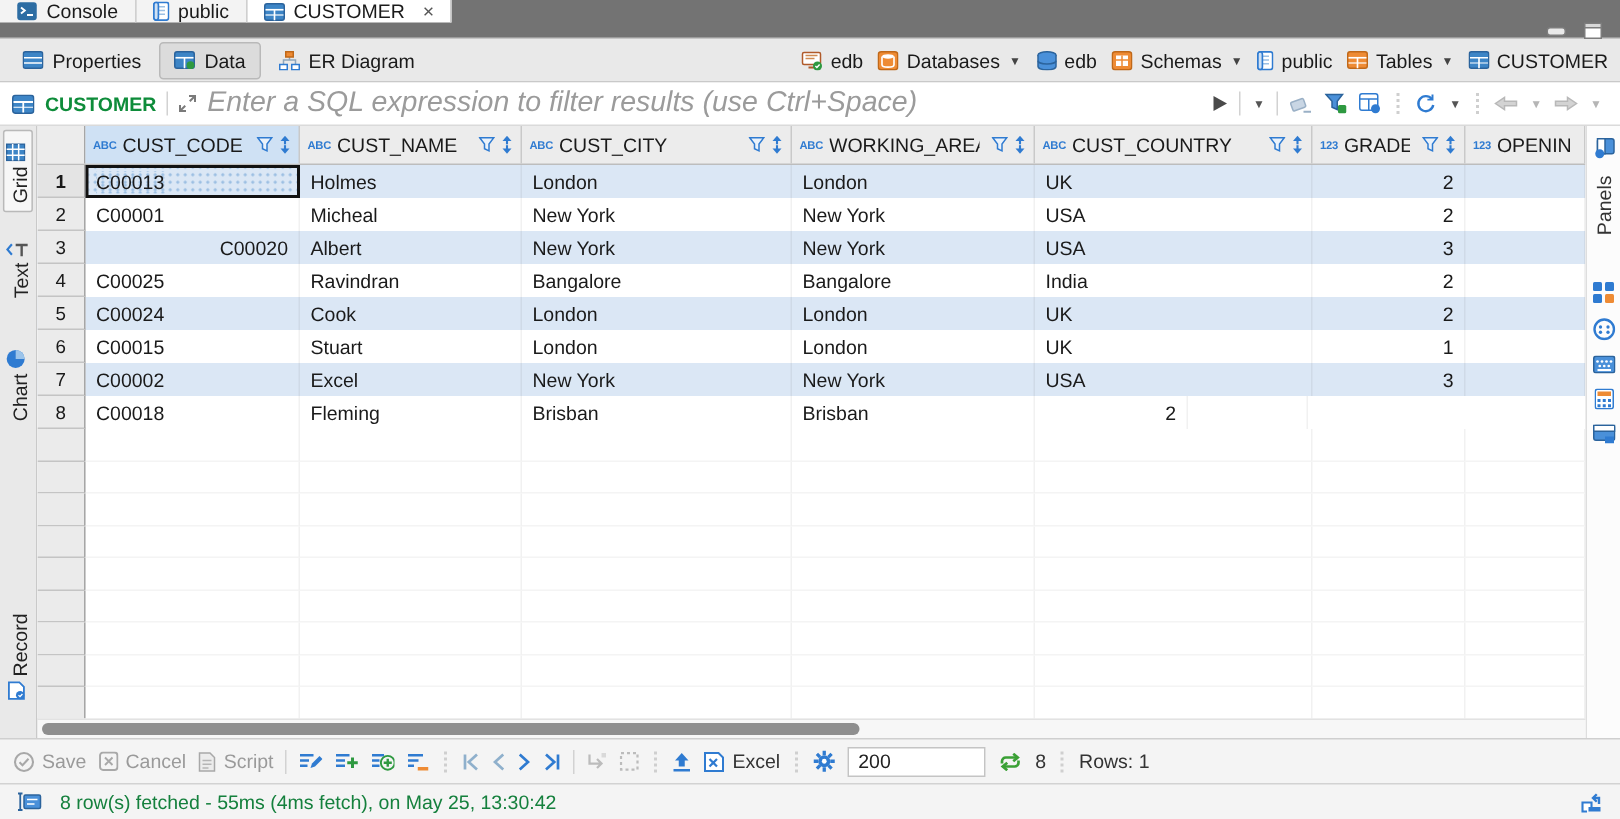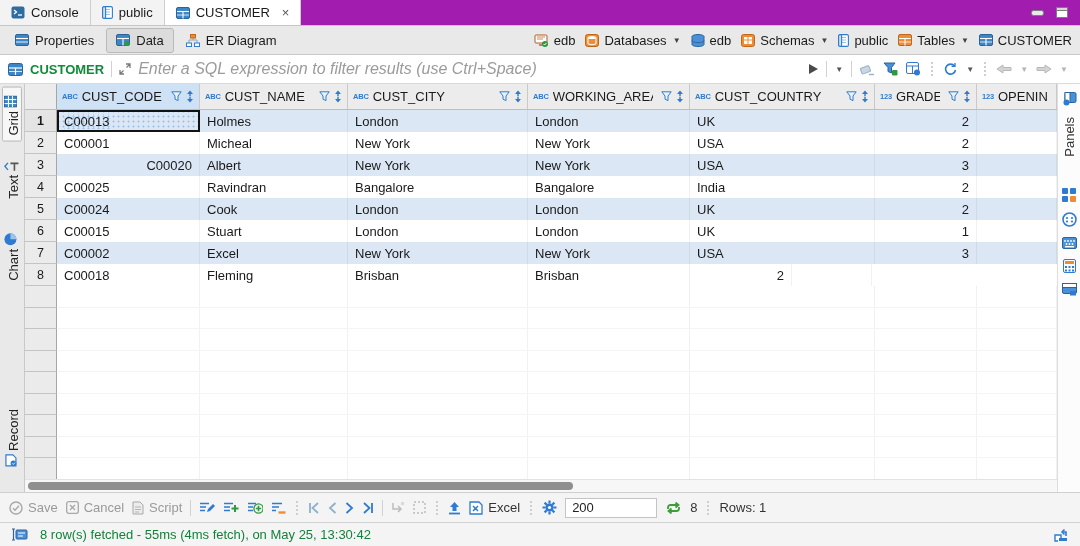--- a/index.html
+++ b/index.html
@@ -3,38 +3,38 @@
 <meta charset="utf-8">
 <style>
   * { box-sizing: border-box; margin: 0; padding: 0; }
   html,body { background:#bfbfbf; }
   .app{
     width:1080px;height:546px;background:#fff;overflow:hidden;
     font-family:"Liberation Sans",sans-serif;font-size:13px;color:#1a1a1a;
     display:flex;flex-direction:column;position:relative;
   }
   
-  .editor-tabbar{height:26px;background:#a21caf;display:flex;align-items:stretch;border-bottom:1px solid #c6c6c6;}
+  .editor-tabbar{height:26px;background:#737373;display:flex;align-items:stretch;border-bottom:1px solid #c6c6c6;flex-direction:column;}
   .etab{display:flex;align-items:center;gap:6px;padding:0 11px;background:#f3f3f3;border-right:1px solid #cfcfcf;}
   .etab.active{background:#ffffff;}
   .etab .close{margin-left:6px;color:#555;font-size:13px;}
   .win-controls{margin-left:auto;display:flex;gap:12px;align-items:center;padding-right:12px;}
   
   .view-tabbar{height:29px;background:#e9e9e9;display:flex;align-items:center;border-bottom:1px solid #c9c9c9;padding-left:5px;gap:2px;}
   .vtab2{display:flex;align-items:center;gap:6px;padding:4px 9px;border:1px solid transparent;border-radius:3px;}
   .vtab2.active{background:#dcdcdc;border-color:#b9b9b9;}
   .breadcrumb{margin-left:auto;display:flex;align-items:center;gap:10px;padding-right:8px;}
   .bc-item{display:flex;align-items:center;gap:5px;white-space:nowrap;}
   .bc-caret{font-size:8px;color:#444;margin-left:1px;}
   
   .filter-bar{height:29px;background:#fff;display:flex;align-items:center;gap:7px;padding:0 8px;border-bottom:1px solid #dadada;}
   .table-label{color:#0e8c3a;font-weight:700;}
   .vdiv{width:1px;height:16px;background:#d2d2d2;}
   .dotdiv{width:0;height:14px;border-left:2px dotted #cfcfcf;margin:0 2px;}
-  .filter-input{flex:1;border:none;outline:none;font-size:16px;background:transparent;color:#0369a1;font-family:"Liberation Sans",sans-serif;}
+  .filter-input{flex:1;border:none;outline:none;font-size:19px;background:transparent;color:#0369a1;font-family:"Liberation Sans",sans-serif;}
   .filter-input::placeholder{color:#9b9b9b;font-style:italic;}
   .fb-icons{display:flex;align-items:center;gap:8px;padding-right:4px;}
   .play{width:0;height:0;border-left:9px solid #4a4a4a;border-top:5.5px solid transparent;border-bottom:5.5px solid transparent;}
   .mini-caret{font-size:8px;color:#555;}
   .mini-caret.dim{color:#b5b5b5;}
   
   .main{flex:1;display:flex;min-height:0;}
   .left-rail{width:25px;background:#e9e9e9;border-right:1px solid #c9c9c9;display:flex;flex-direction:column;align-items:center;padding:3px 0 0 0;}
   .ltab{writing-mode:vertical-rl;transform:rotate(180deg);padding:5px 1px;color:#222;border:1px solid transparent;border-radius:2px;line-height:1;}
   .ltab .lt-icon{writing-mode:horizontal-tb;display:inline-block;transform:rotate(180deg);vertical-align:middle;margin:3px 0;}

